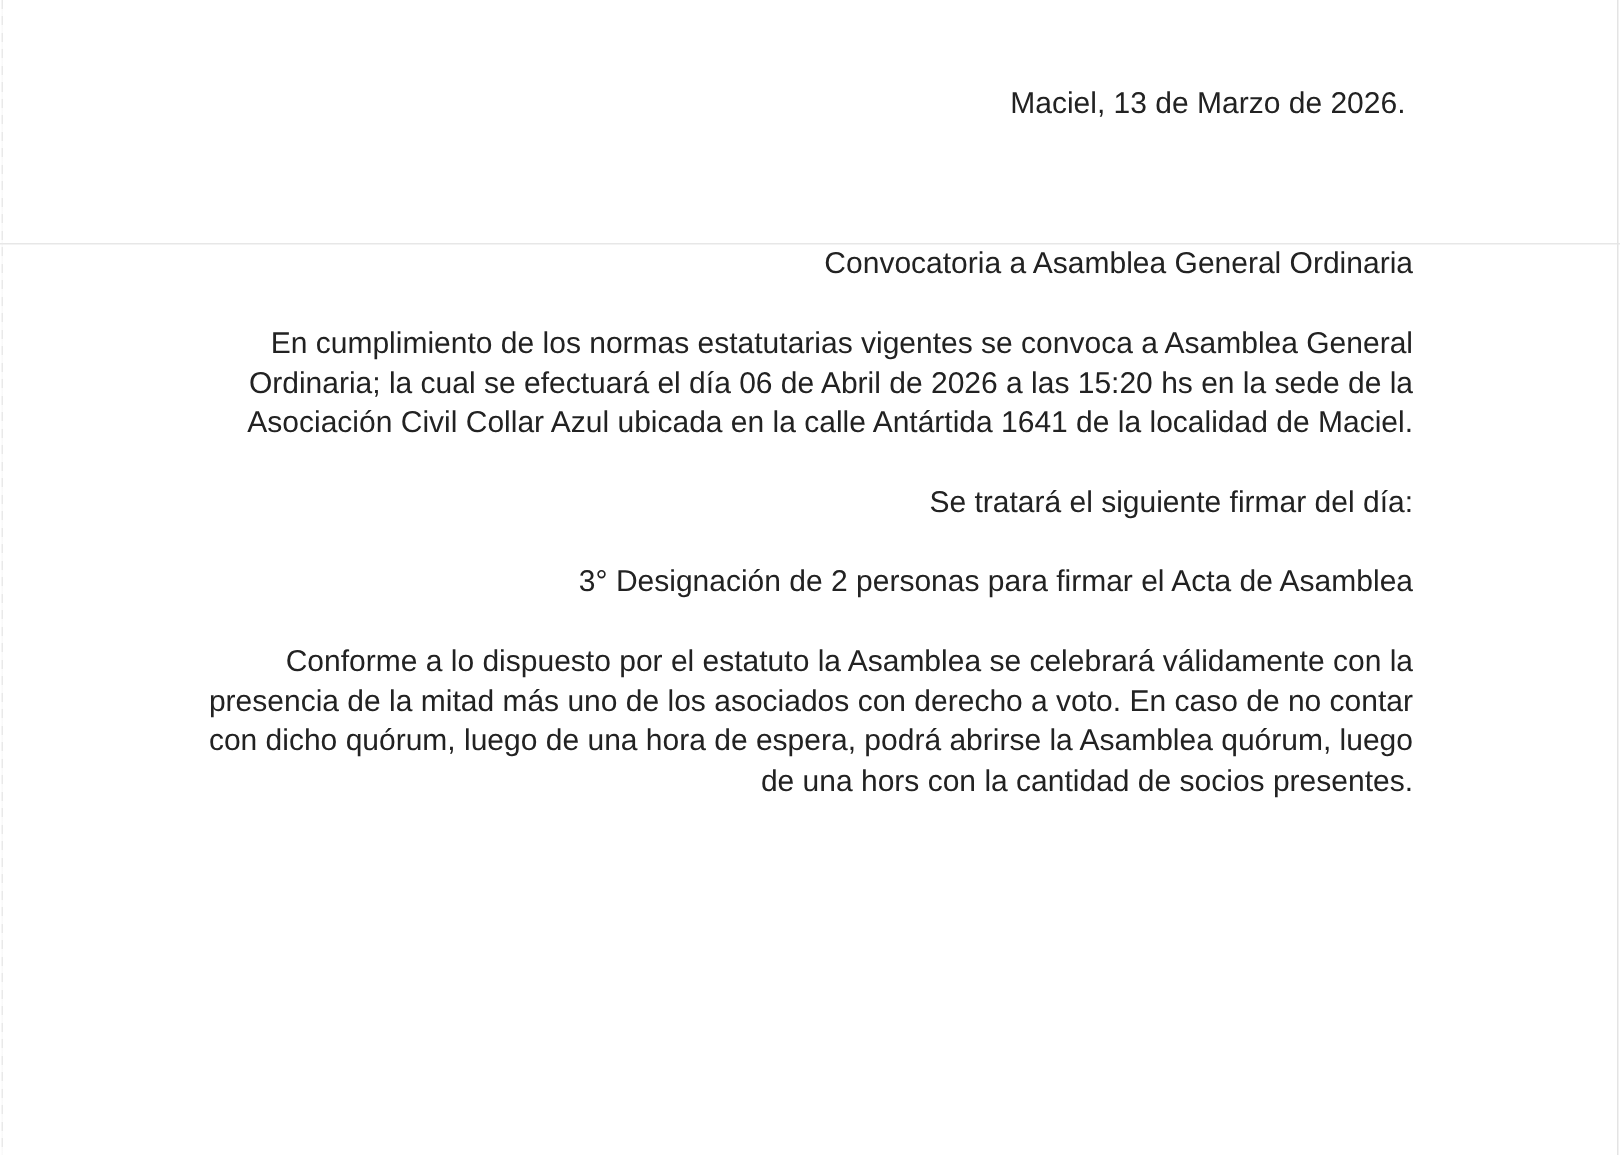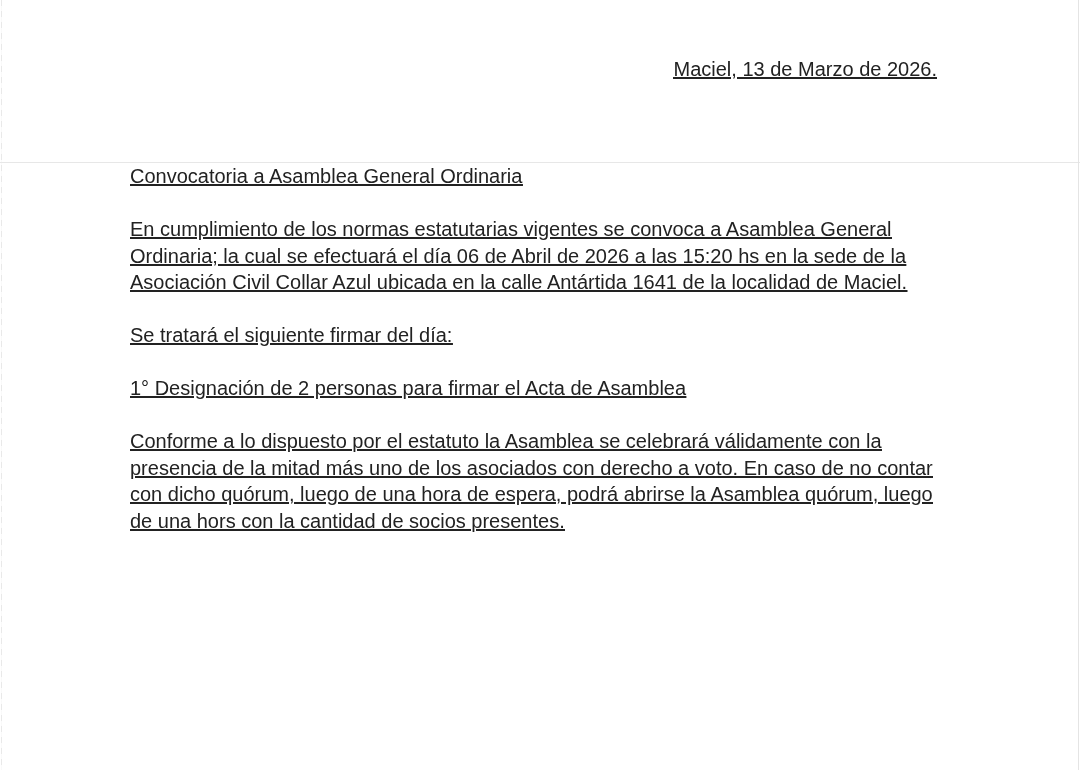--- a/index.html
+++ b/index.html
@@ -1,15 +1,15 @@
 <!DOCTYPE html>
 <html><head>
 <meta charset="utf-8">
 <style>
-  * { margin: 0; padding: 0; box-sizing: border-box; text-decoration: underline; }
+  * { margin: 0; padding: 0; box-sizing: border-box; }
   html, body { background: #ffffff; }
   body {
     font-family: "Liberation Sans", "DejaVu Sans", sans-serif;
     -webkit-font-smoothing: antialiased;
   }
   .page {
     position: relative;
     width: 1080px;
     height: 770px;
     background: #ffffff;
@@ -43,36 +43,36 @@
     font-size: 20px;
     line-height: 26.5px;
   }
   
   .doc-body {
     padding-left: 130px;
     padding-right: 138px;
     font-size: 20px;
     line-height: 26.5px;
   }
-  .doc-body p { margin: 0 0 26.5px 0; }
+  .doc-body p { margin: 0 0 26.5px 0; text-align: right; }
   .doc-body p:last-child { margin-bottom: 0; }
 </style>
 </head>
 <body>
 
 <div class="page">
 
   <div class="page-edge-left"></div>
   <div class="page-edge-right"></div>
 
   <div class="doc-header">
     <span>Maciel, 13 de Marzo de 2026.</span>
   </div>
 
   <div class="doc-body">
     <p>Convocatoria a Asamblea General Ordinaria</p>
     <p>En cumplimiento de los normas estatutarias vigentes se convoca a Asamblea General Ordinaria; la cual se efectuará el día 06 de Abril de 2026 a las 15:20 hs en la sede de la Asociación Civil Collar Azul ubicada en la calle Antártida 1641 de la localidad de Maciel.</p>
     <p>Se tratará el siguiente firmar del día:</p>
-    <p>1° Designación de 2 personas para firmar el Acta de Asamblea</p>
+    <p>3° Designación de 2 personas para firmar el Acta de Asamblea</p>
     <p>Conforme a lo dispuesto por el estatuto la Asamblea se celebrará válidamente con la presencia de la mitad más uno de los asociados con derecho a voto. En caso de no contar con dicho quórum, luego de una hora de espera, podrá abrirse la Asamblea quórum, luego de una hors con la cantidad de socios presentes.</p>
   </div>
 
 </div>
 
 </body></html>

